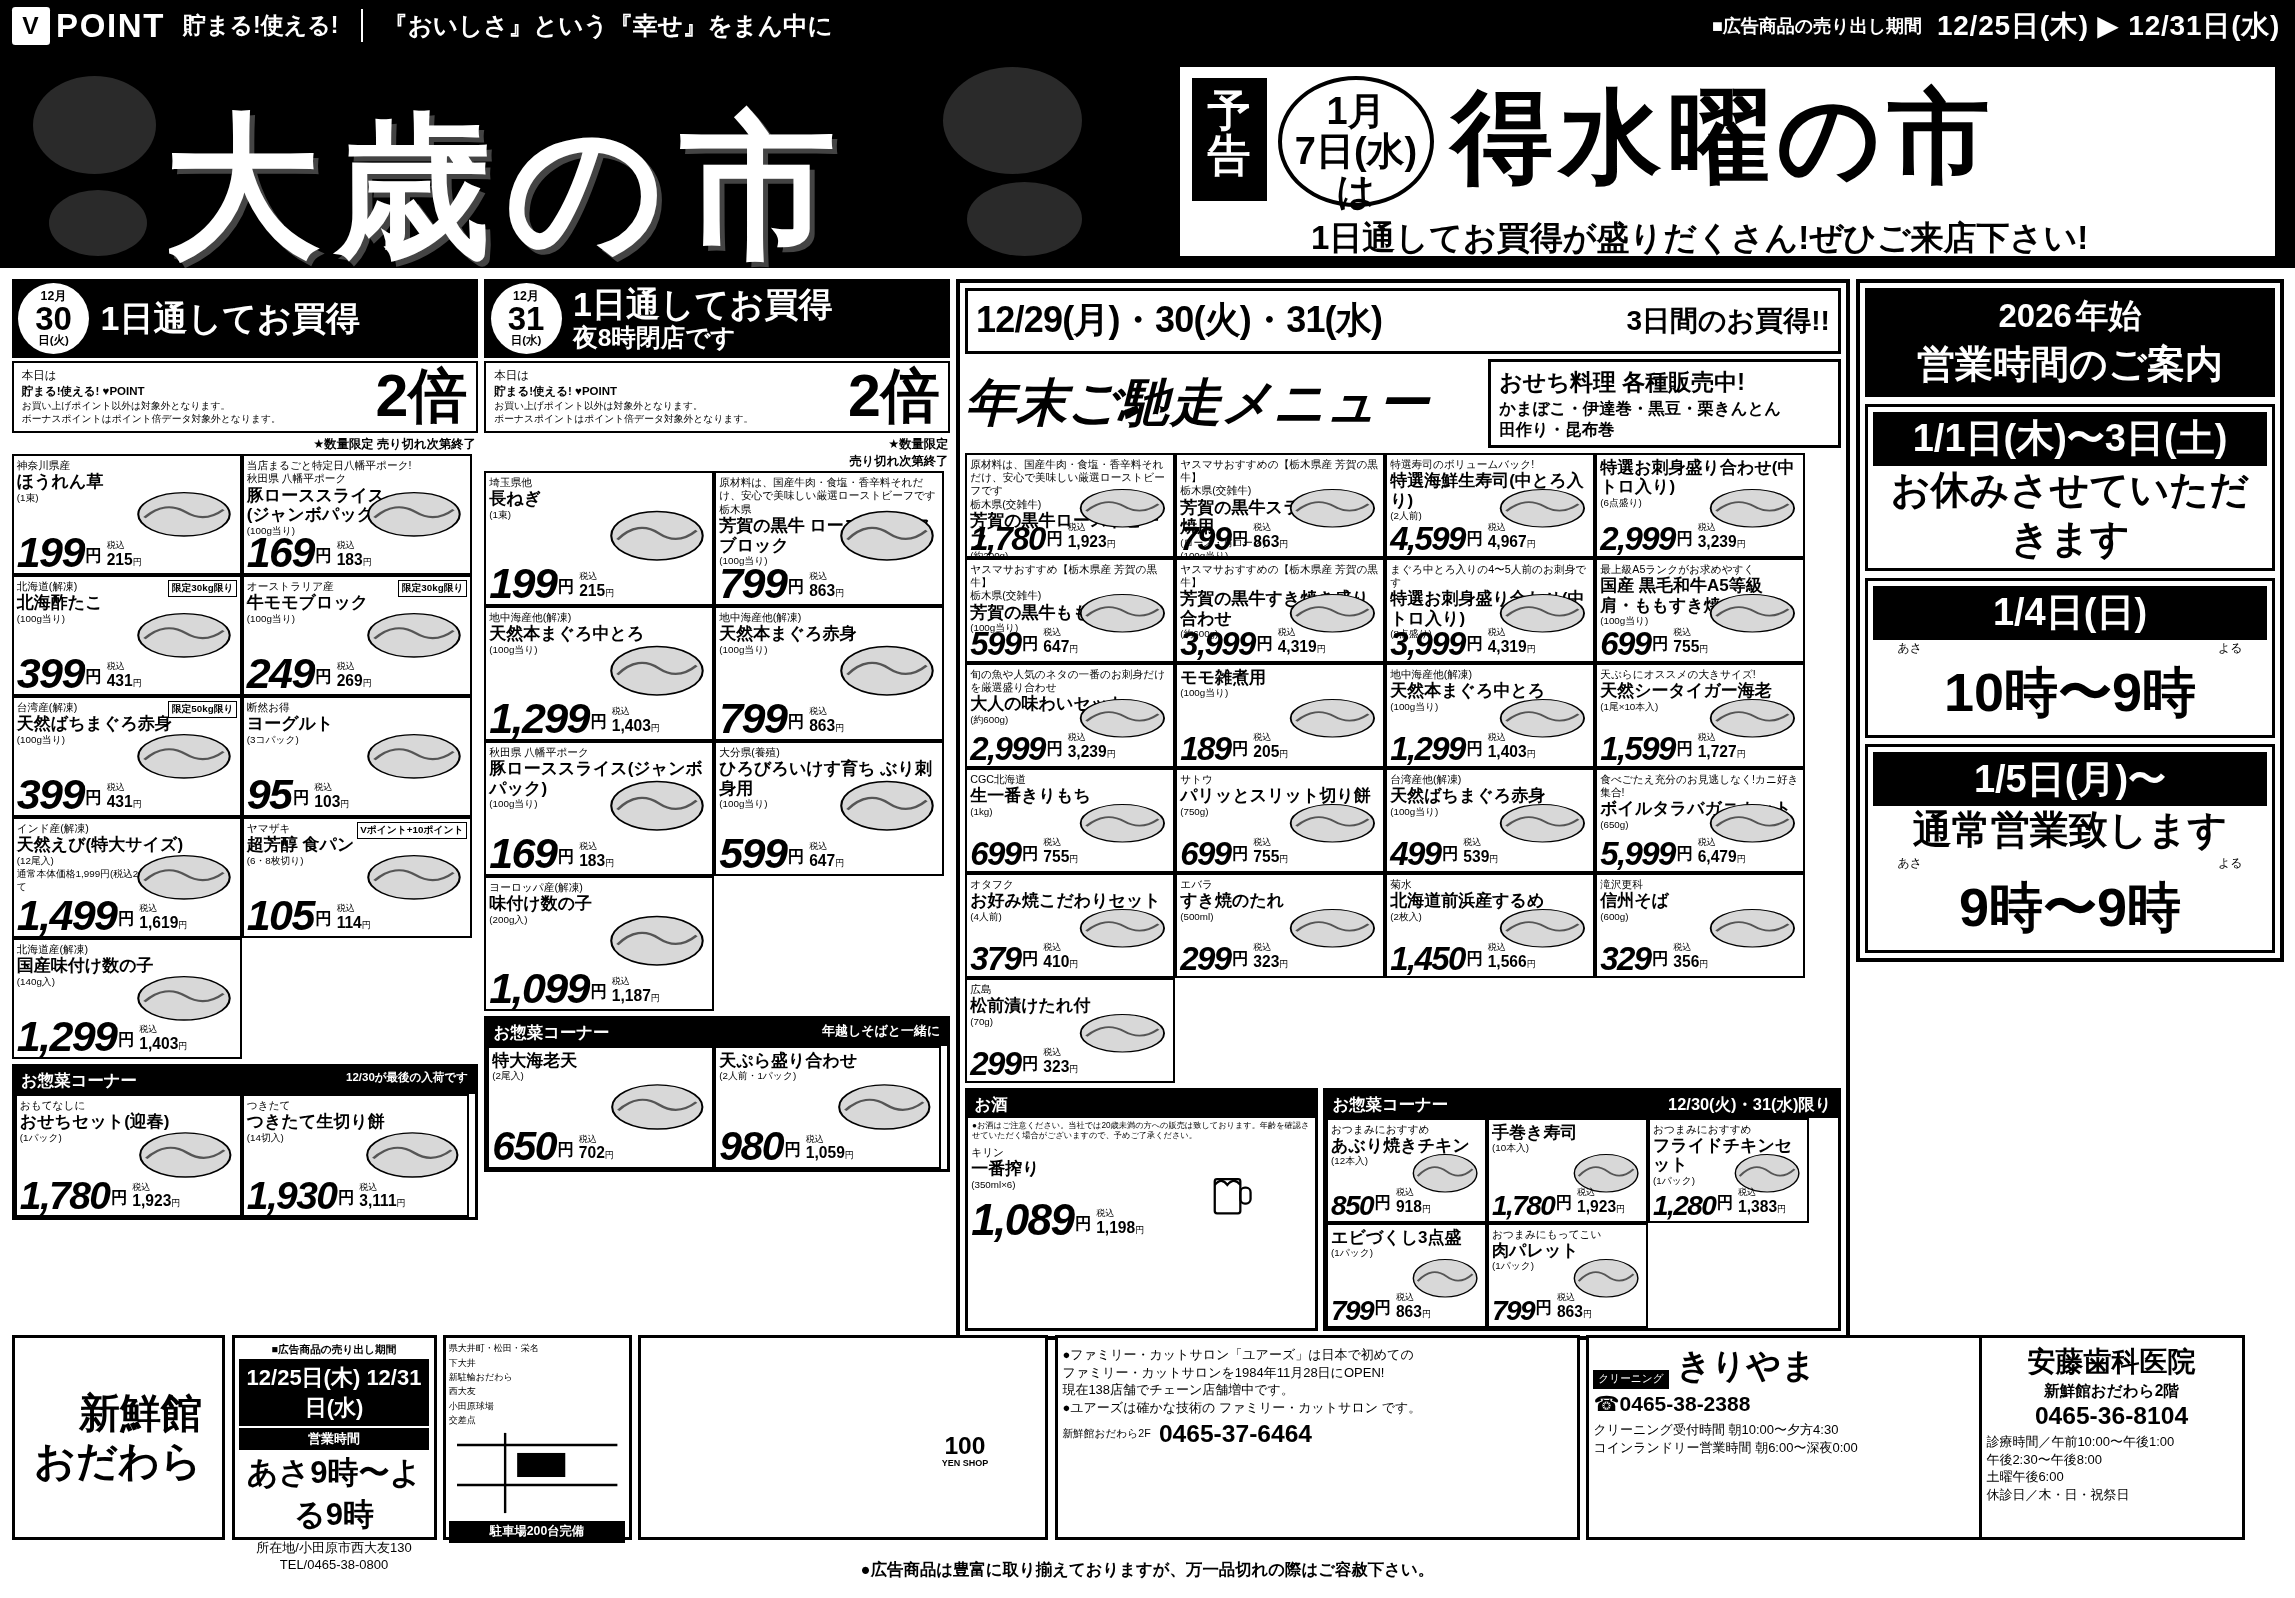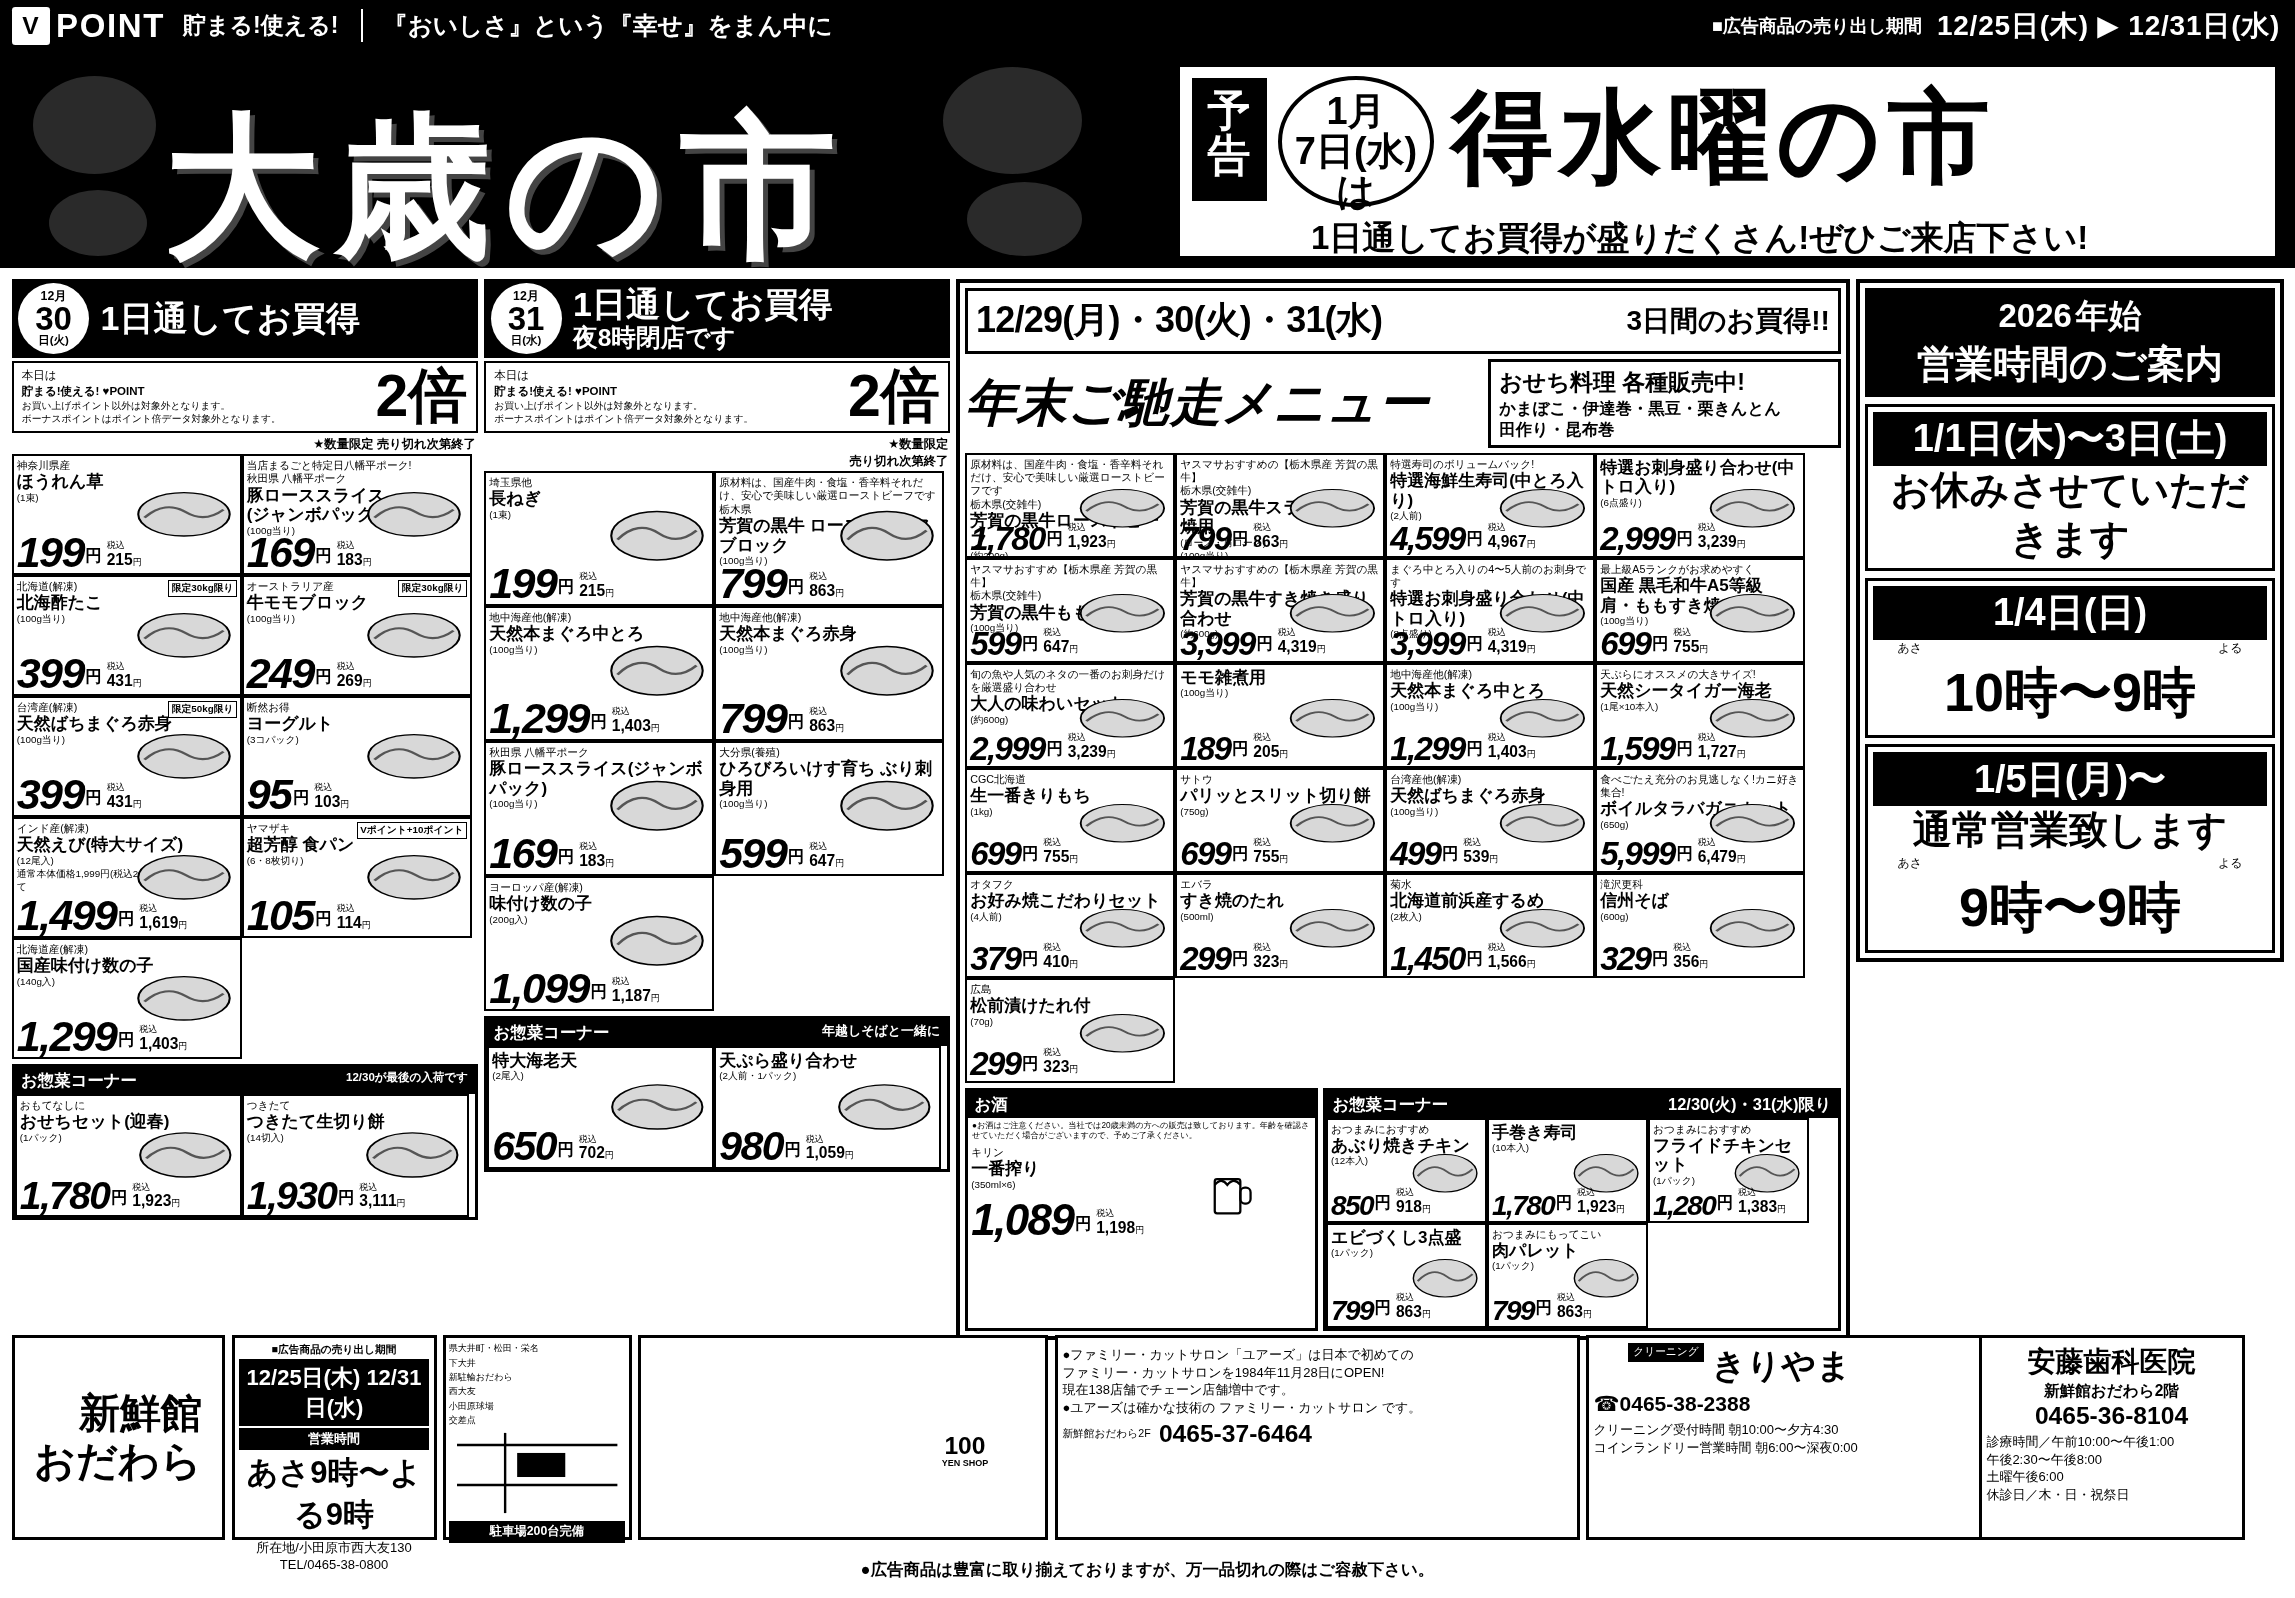--- a/index.html
+++ b/index.html
@@ -1053,21 +1053,21 @@
 ファミリー・カットサロンを1984年11月28日にOPEN!
 現在138店舗でチェーン店舗増中です。
 ●ユアーズは確かな技術の ファミリー・カットサロン です。</div>
       <div style="display:flex;align-items:center;margin-top:3.3px;">
         <span style="font-size:10.7px;">新鮮館おだわら2F</span>
         <span style="font-size:24.6px;font-weight:bold;margin-left:8.2px;">0465-37-6464</span>
       </div>
     </div>
 
     <div class="fbox" style="left:1574px;top:0;width:426px;height:205px;padding:4.9px;">
-      <div style="display:flex;align-items:flex-start;margin-left:35px;">
+      <div style="display:flex;align-items:flex-end;">
         <div class="blk" style="font-size:10.7px;padding:2.5px 4.9px;">クリーニング</div>
         <div style="font-size:34px;font-weight:bold;margin-left:8.2px;">きりやま</div>
       </div>
       <div style="font-size:21px;font-weight:bold;margin-top:3.3px;">☎<span>0465-38-2388</span></div>
       <div class="fsmall" style="white-space:pre-line;margin-top:4.9px;">クリーニング受付時間   朝10:00〜夕方4:30
 コインランドリー営業時間  朝6:00〜深夜0:00</div>
     </div>
 
     <div class="fbox" style="left:1967px;top:0;width:266px;height:205px;padding:4.9px;text-align:center;">
       <div style="font-size:28px;font-weight:bold;">安藤歯科医院</div>

